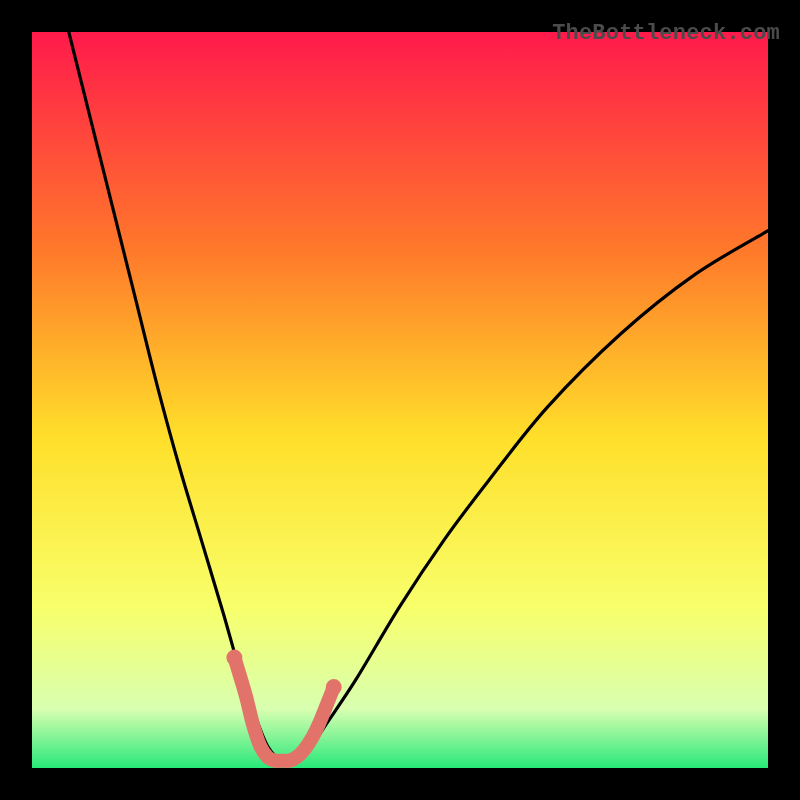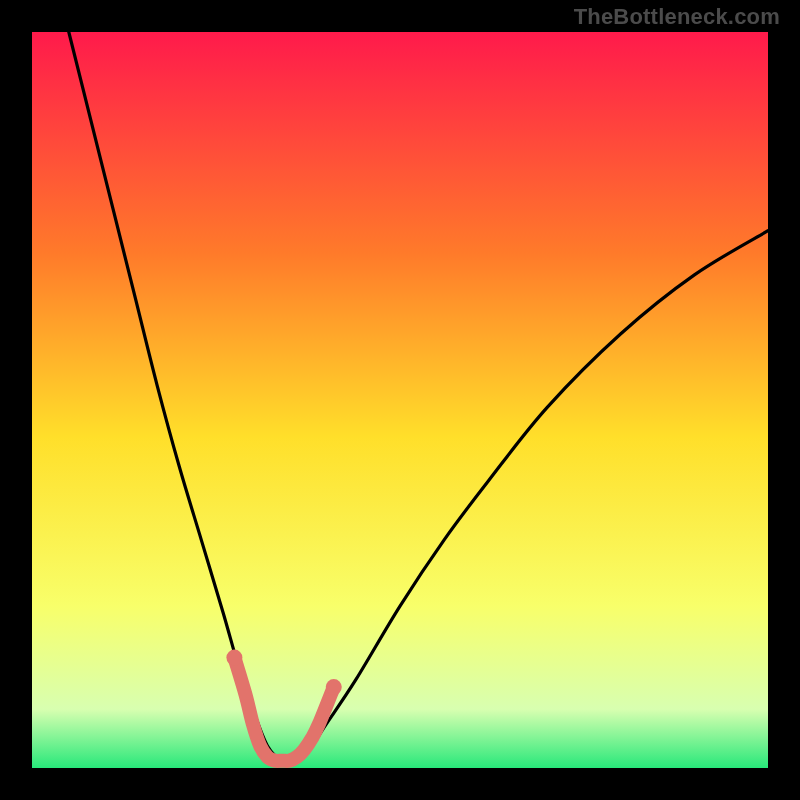--- a/index.html
+++ b/index.html
@@ -21,27 +21,28 @@
   }
   .plot-area {
     position: absolute;
     left: 32px;
     top: 32px;
     width: 736px;
     height: 736px;
   }
   .watermark {
     position: absolute;
-    top: 4px;
+    top: 21px;
     right: 20px;
     font-size: 22px;
     font-weight: 600;
     color: #4b4b4b;
     letter-spacing: 0.2px;
     user-select: none;
+    font-family: Liberation Mono, monospace;
   }
   svg {
     display: block;
   }
 </style>
 </head>
 <body>
 
 <div class="frame">
   <div class="plot-area">

